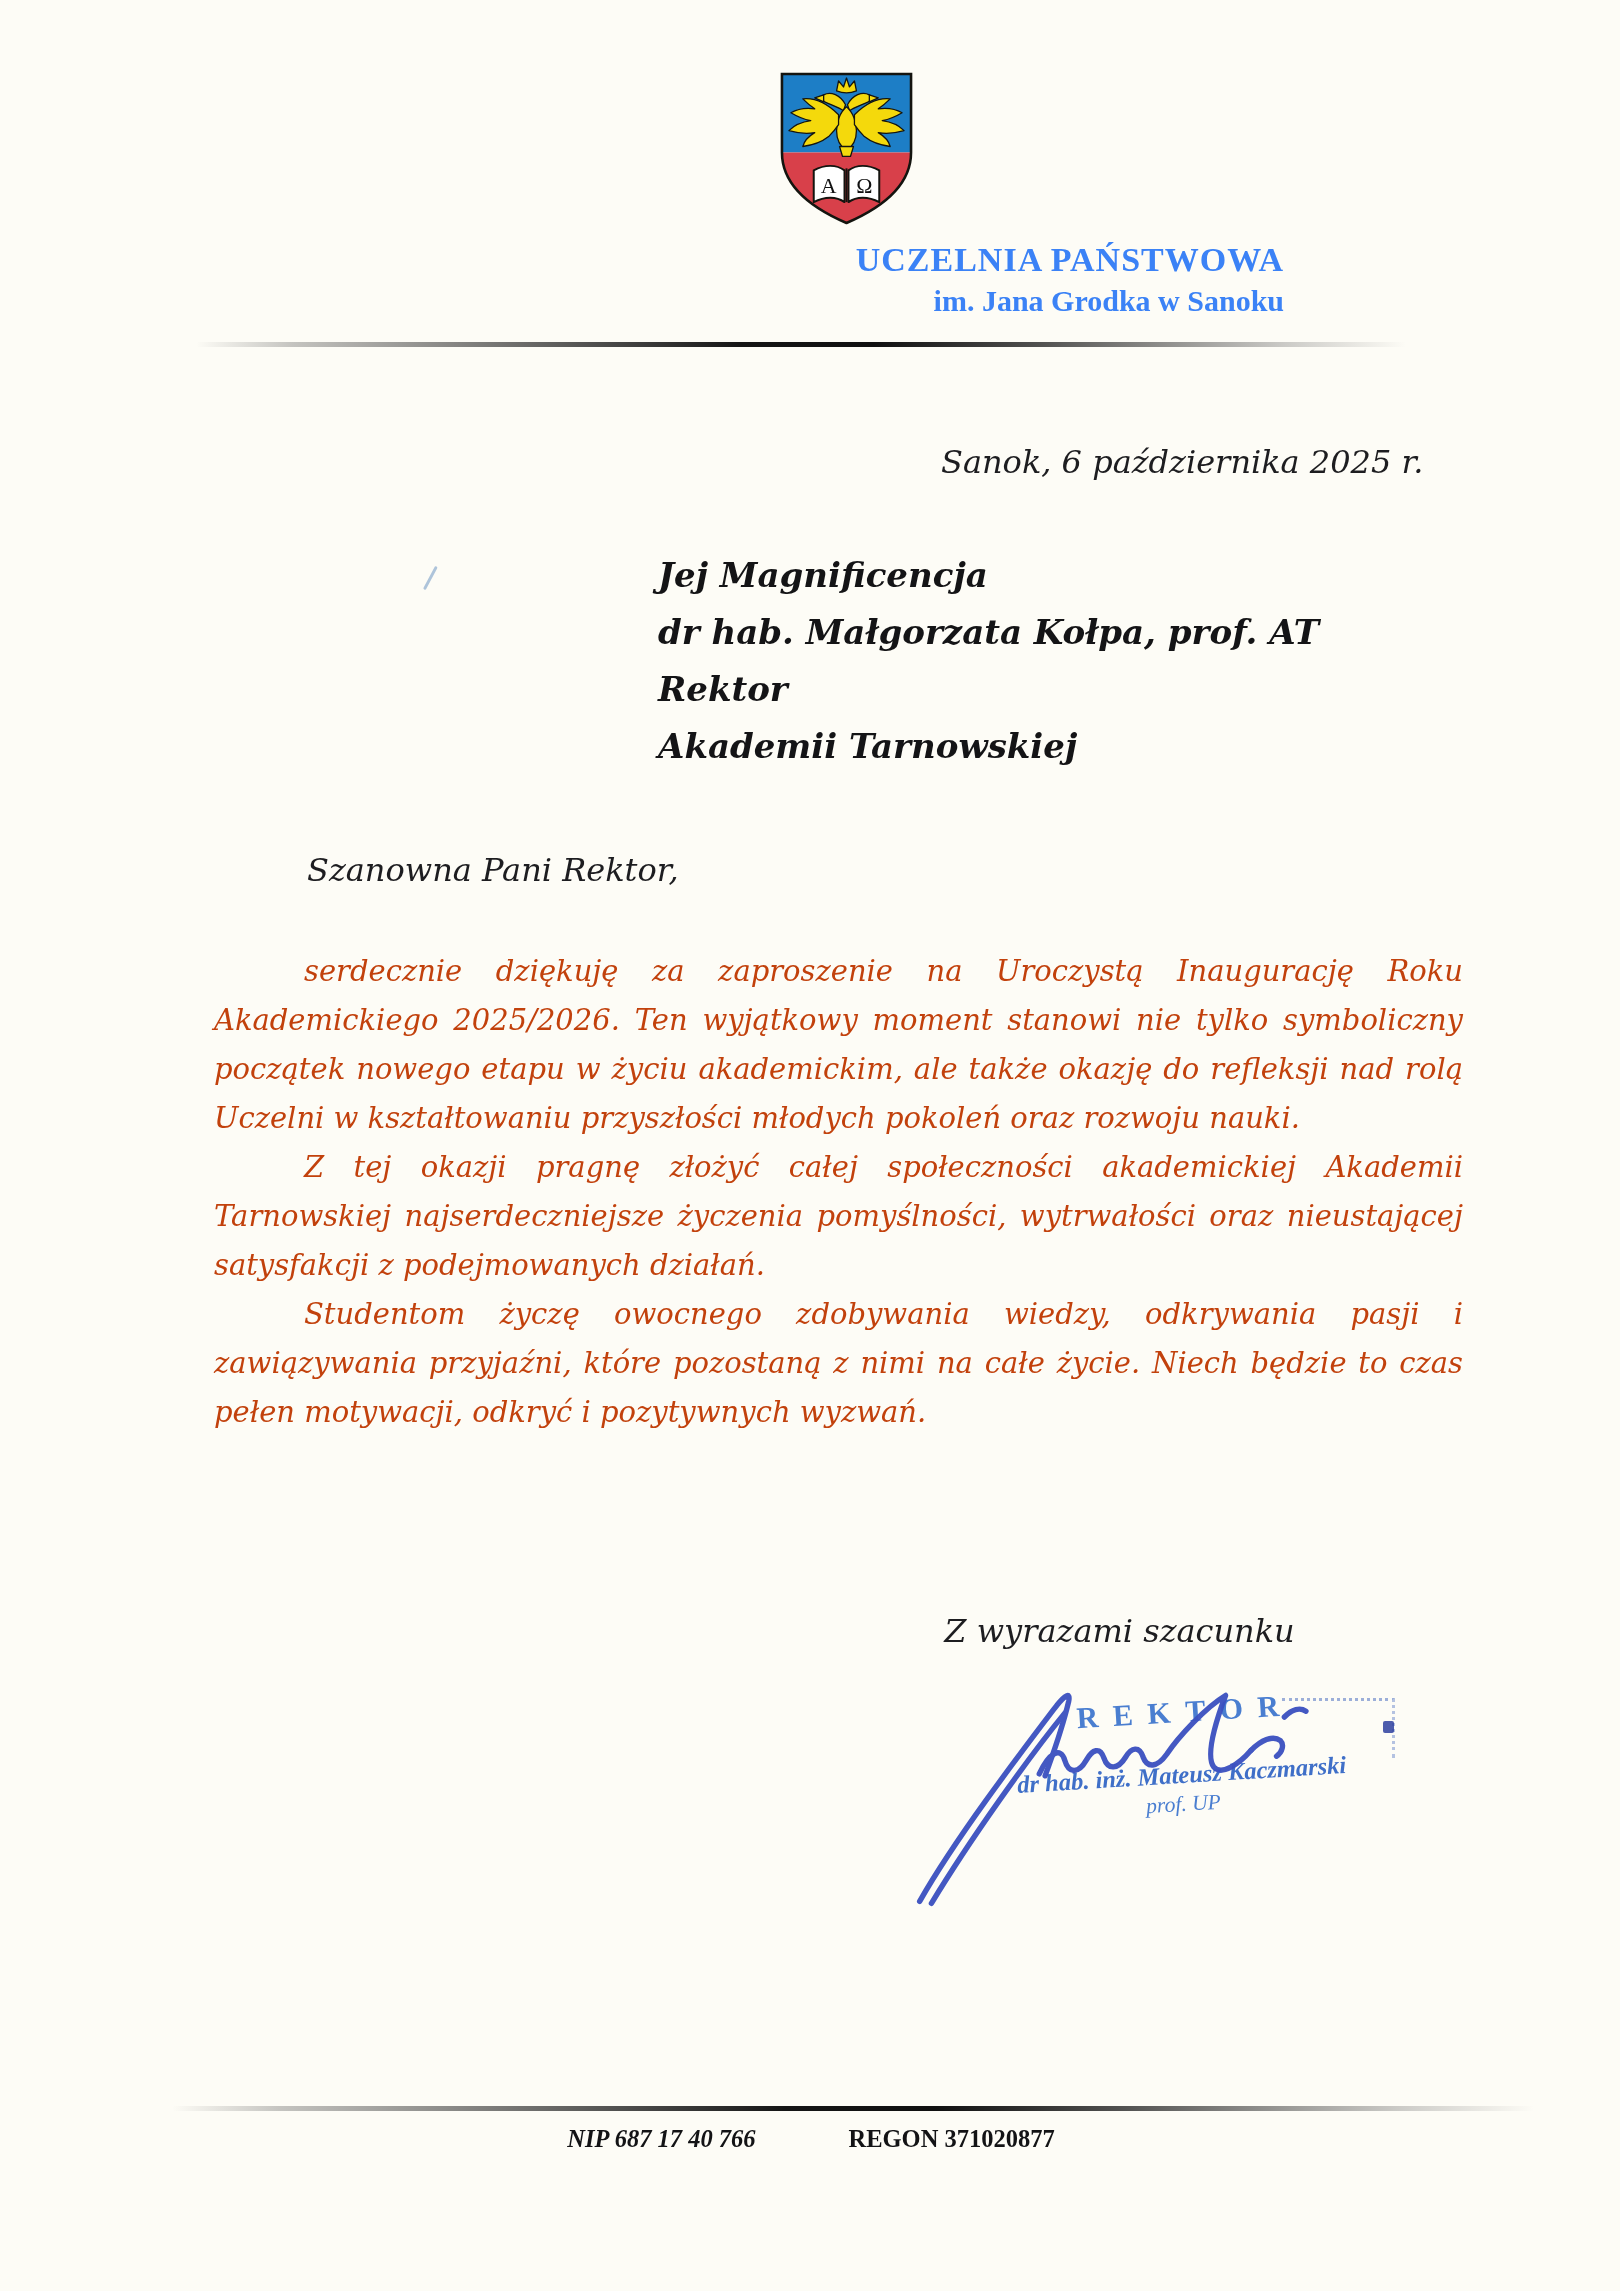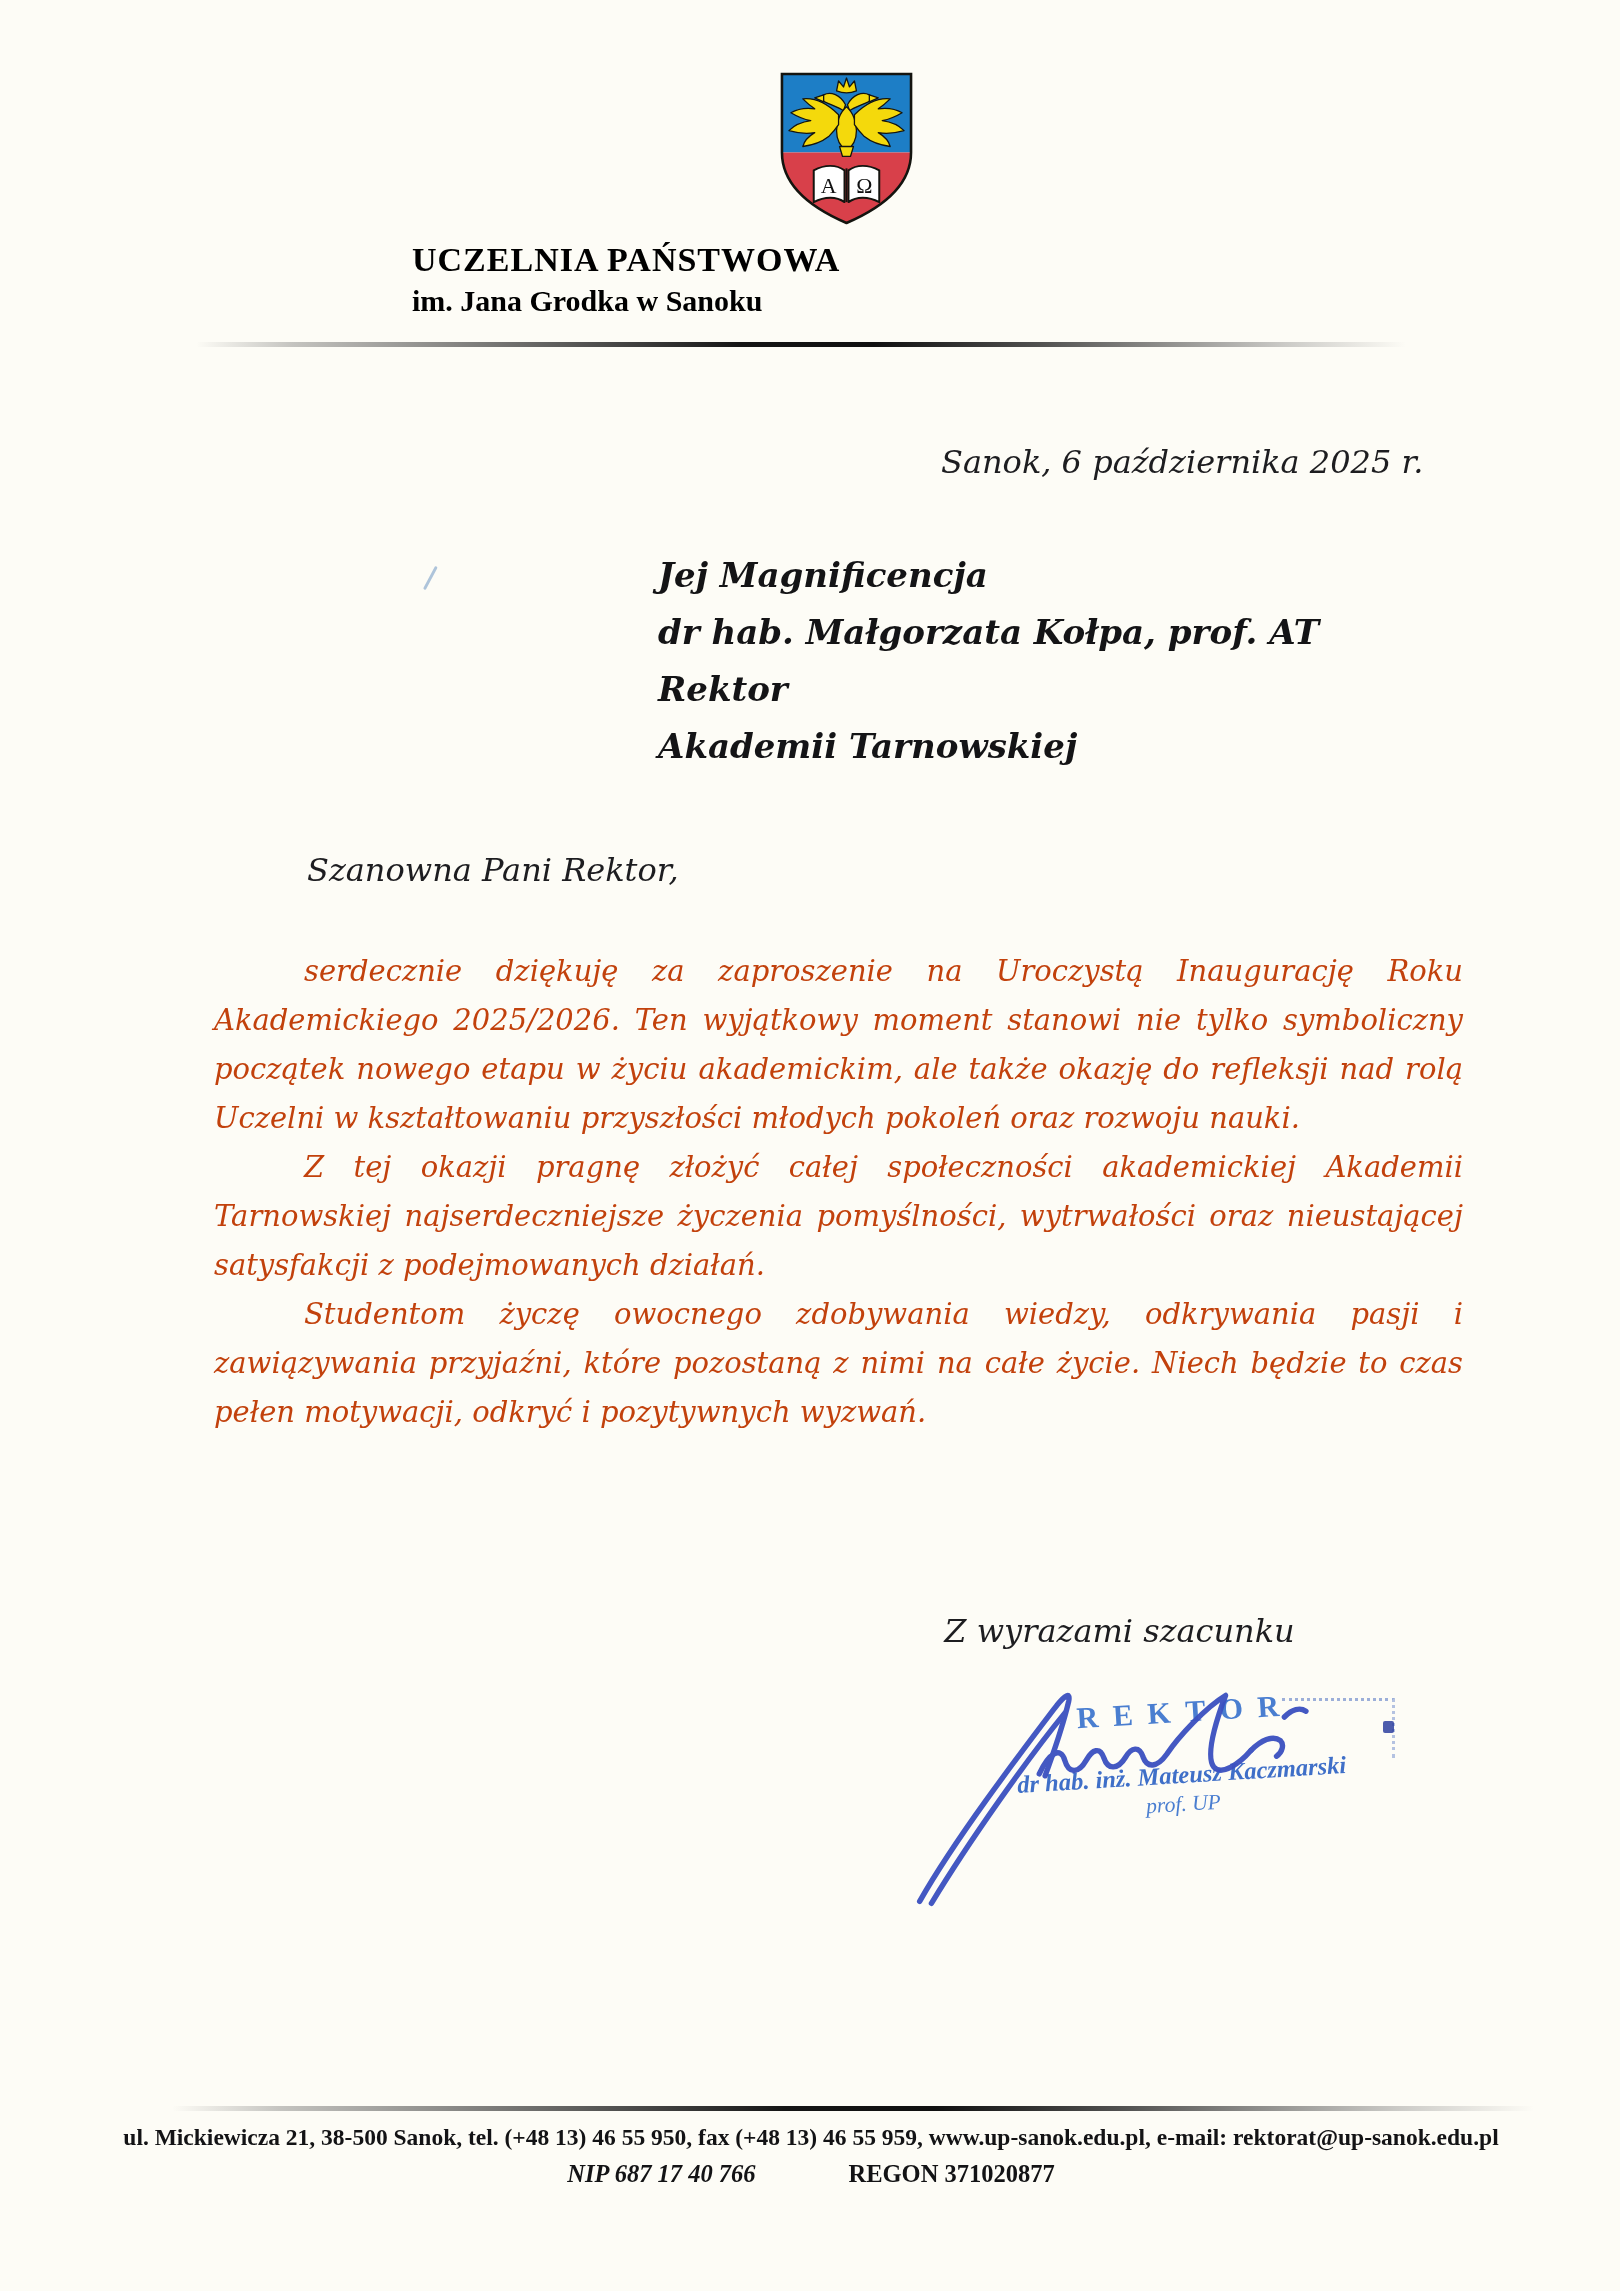--- a/index.html
+++ b/index.html
@@ -9,21 +9,21 @@
     margin:0 auto;
     background:#fdfcf6;
     font-family:"Liberation Serif","DejaVu Serif",serif;
     color:#1c1c1e;
     overflow:hidden;
   }
   
   .crest{position:absolute;left:777px;top:67px;width:139px;height:163px;}
   .org-block{
     position:absolute;left:412px;top:238px;width:872px;
-    text-align:left;color:#000000;
+    text-align:right;color:#3b82f6;
   }
   .org-line1{font-size:34px;font-weight:700;letter-spacing:1px;line-height:43px;}
   .org-line2{font-size:30px;font-weight:700;line-height:39px;}
   .rule{
     position:absolute;height:4.9px;border-radius:2.9px;
     background:linear-gradient(to right,
       rgba(0,0,0,0) 0%, rgba(90,90,90,.35) 8%, rgba(40,40,40,.75) 30%,
       #151515 45%, #101010 56%, rgba(40,40,40,.8) 70%,
       rgba(110,110,110,.35) 90%, rgba(0,0,0,0) 100%);
   }
@@ -174,20 +174,19 @@
       <path d="M18,240 C55,175 120,90 158,40 C166,30 172,26 170,36 C162,70 150,100 146,112"></path>
       <path d="M30,242 C70,176 130,92 166,48"></path>
       <path d="M140,110 C150,88 162,82 166,96 C170,110 180,110 188,96 C194,85 202,82 206,94 C210,106 220,106 228,93 C234,83 242,81 246,93 C250,104 260,104 270,90 C282,72 310,42 330,30 C318,62 310,92 318,103 C326,112 344,100 356,86"></path>
       <path d="M356,86 C366,76 378,70 386,76 C390,80 388,88 382,92"></path>
       <path d="M390,52 C398,44 406,42 412,46"></path>
     </g>
   </svg>
 
   <div class="rule rule-footer"></div>
   <div class="footer">
-    <div class="footer-address">ul. Mickiewicza 21, 38-500 Sanok, tel. (+48 13) 46 55 950, fax (+48 13) 46 55 959, www.up-sanok.edu.pl, e-mail: rektorat@up-sanok.edu.pl</div>
     <div class="footer-ids">
       <span class="nip">NIP 687 17 40 766</span><span>REGON 371020877</span>
     </div>
   </div>
 
 </div>
 
 
 </body></html>

